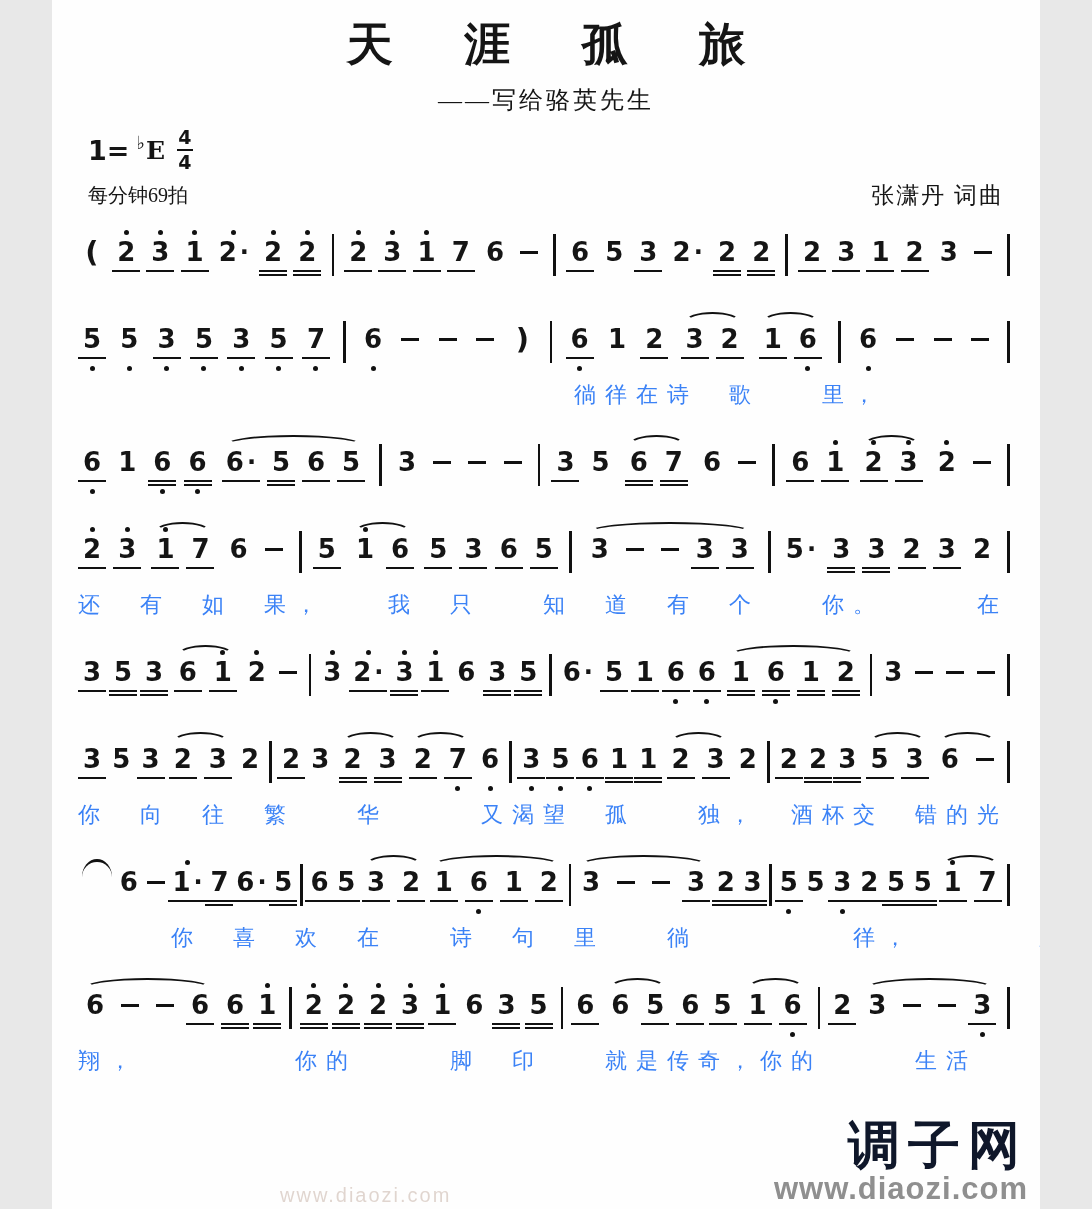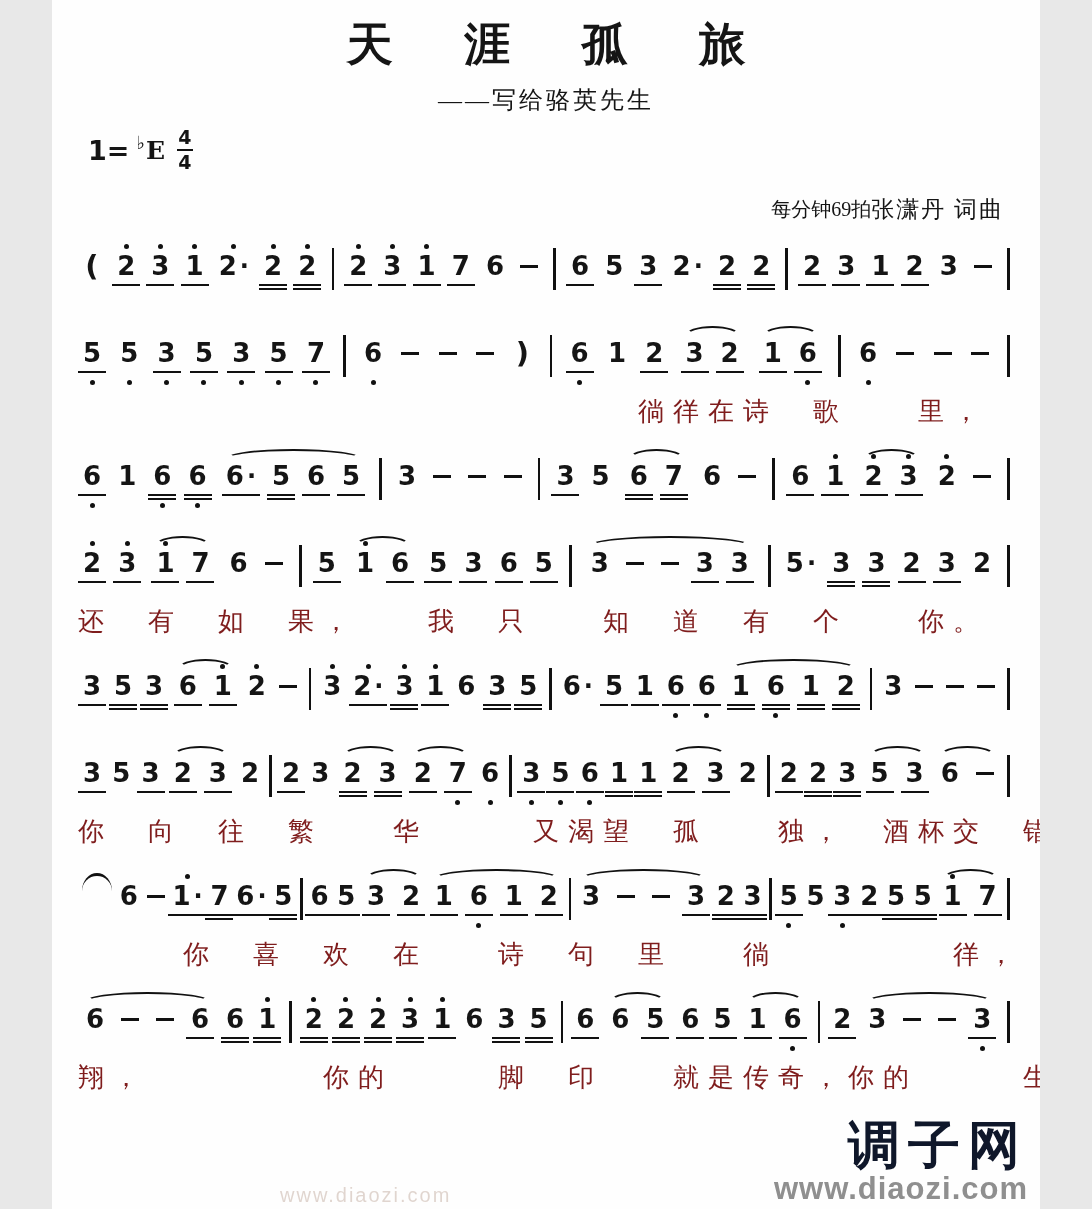--- a/index.html
+++ b/index.html
@@ -7,21 +7,21 @@
         font-family:"Liberation Serif",serif;color:#151515;margin:0 auto;}
   
   .title{font-size:46px;font-weight:700;text-align:center;letter-spacing:30px;text-indent:30px;padding-top:14px;}
   .subtitle{font-size:24px;text-align:center;margin-top:8px;letter-spacing:3px;}
   .meta{padding:0 36px;margin-top:12px;}
   .keysig{display:flex;align-items:center;font-family:"DejaVu Sans",sans-serif;font-weight:700;font-size:27px;}
   .flat{font-size:18px;transform:translateY(-8px);margin-left:7px;}
   .keynote{font-family:"DejaVu Serif",serif;font-size:25px;margin-left:1px;}
   .frac{display:inline-flex;flex-direction:column;align-items:center;margin-left:12px;font-size:19px;line-height:1;}
   .fracbar{width:16px;height:2px;background:#111;margin:2px 0;}
-  .meta2{display:flex;justify-content:flex-end;align-items:center;margin-top:22px;}
+  .meta2{display:flex;justify-content:space-between;align-items:center;margin-top:8px;}
   .tempo{font-size:20px;}
   .credit{font-size:23px;letter-spacing:2px;}
   
   .score{padding:0 26px;margin-top:18px;}
   .m-line{margin-bottom:31px;}
   .notes-row{display:flex;justify-content:space-between;align-items:flex-start;padding:0 4px;}
   .tok{display:inline-flex;flex-direction:column;align-items:center;min-width:20px;}
   .orow{height:7px;display:flex;align-items:center;justify-content:center;width:100%;}
   .odot{width:5px;height:5px;background:#111;border-radius:50%;}
   .num{height:32px;display:flex;align-items:center;justify-content:center;
@@ -30,21 +30,21 @@
   .paren-ch{font-size:29px;font-weight:700;font-family:"DejaVu Sans",sans-serif;}
   .uls{height:10px;width:100%;display:flex;flex-direction:column;gap:2px;padding-top:2px;box-sizing:border-box;}
   .ubar{height:2.2px;background:#111;margin:0 -4px;}
   .barline{display:inline-block;width:2.5px;height:42px;background:#111;margin-top:5px;}
   .slur-group{display:inline-flex;gap:15px;position:relative;padding:0 3px;align-items:flex-start;}
   .slur-group::before{content:"";position:absolute;left:3px;right:3px;top:-4px;height:15px;
        border:2.5px solid transparent;border-top-color:#111;border-radius:50%;}
   .tie-mark{display:inline-block;width:30px;height:15px;border-top:3px solid #111;
        border-radius:50%/100% 100% 0 0;align-self:flex-start;margin-top:0;}
   .dashbar{width:18px;height:3px;background:#111;}
-  .lyrics{white-space:pre;font-size:26px;letter-spacing:9px;margin-top:8px;height:28px;color:#7f1d1d;}
+  .lyrics{white-space:pre;font-size:22px;letter-spacing:9px;margin-top:8px;height:28px;color:#3b82f6;}
   
   .wm{position:absolute;right:12px;bottom:2px;text-align:right;font-family:"Liberation Sans",sans-serif;}
   .wm-site{font-size:52px;font-weight:900;color:#0f172a;letter-spacing:8px;line-height:1.05;}
   .wm-url{font-size:31px;font-weight:700;color:#8f8f8f;letter-spacing:1px;margin-top:-2px;}
   .wm-faint{position:absolute;left:228px;bottom:2px;color:#cdbbb1;opacity:.6;font-size:20px;
        letter-spacing:2px;font-family:"Liberation Sans",sans-serif;}
 </style>
 </head>
 <body>
 

